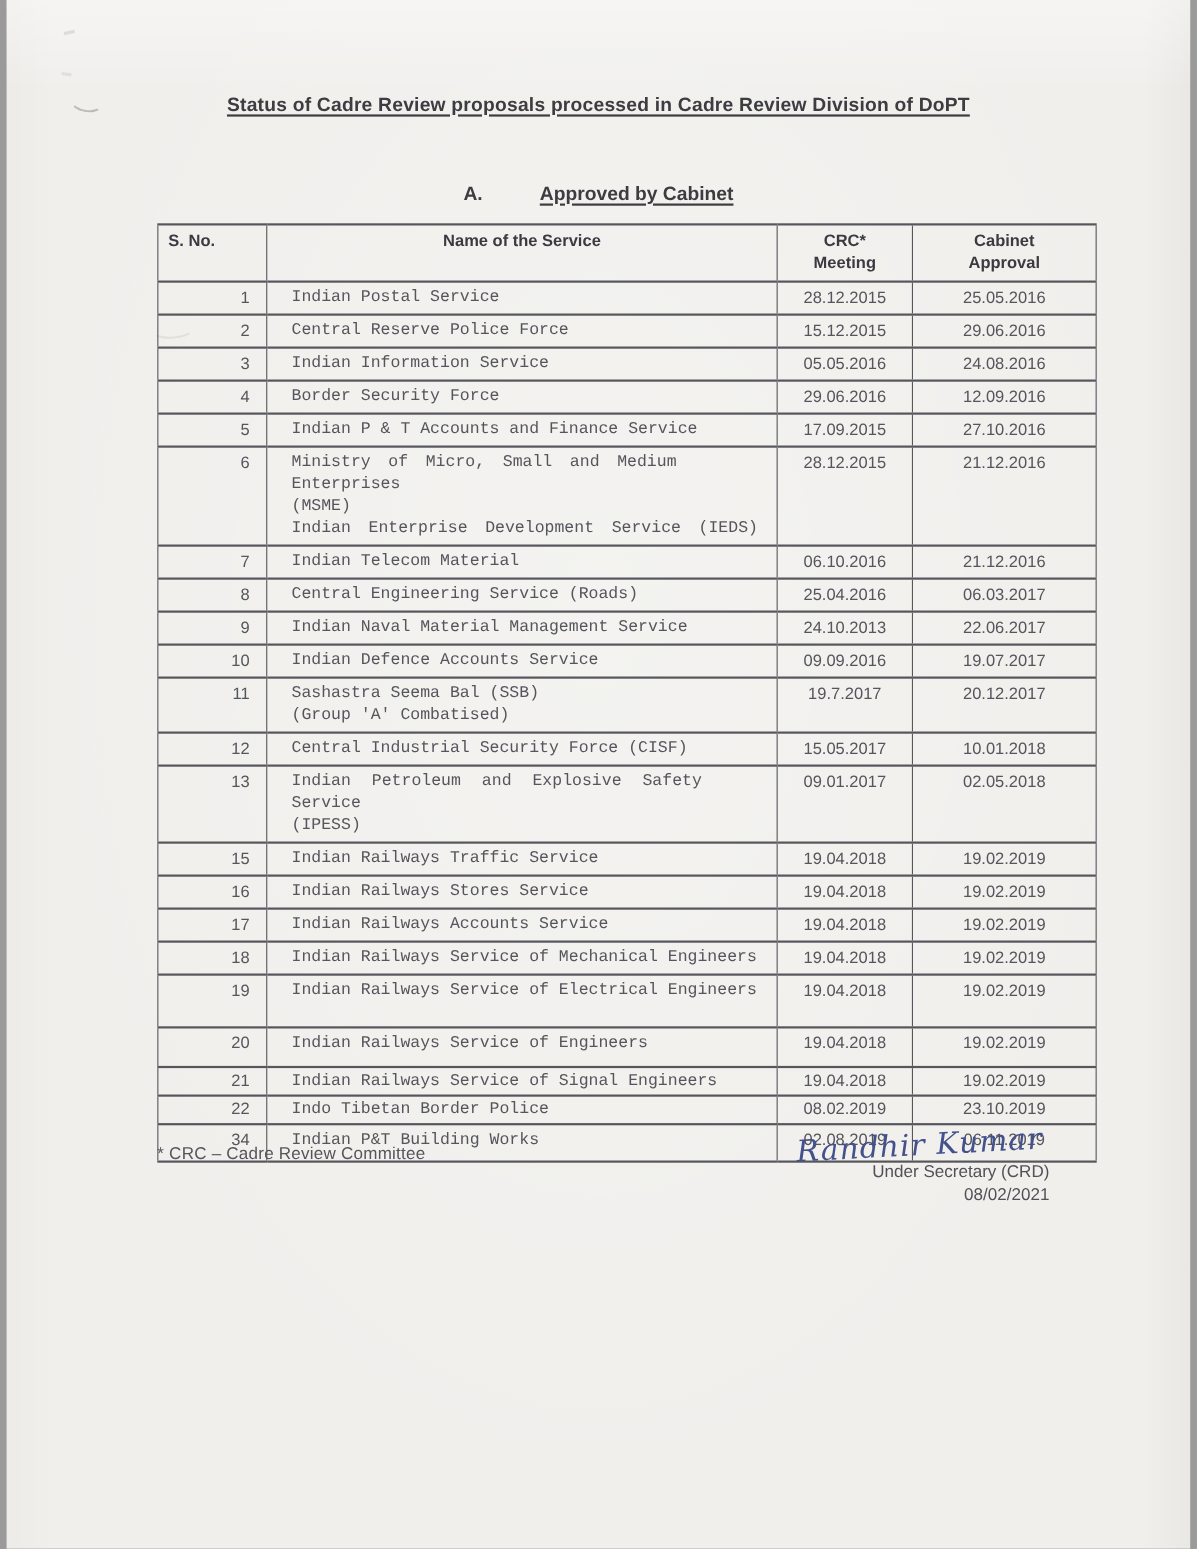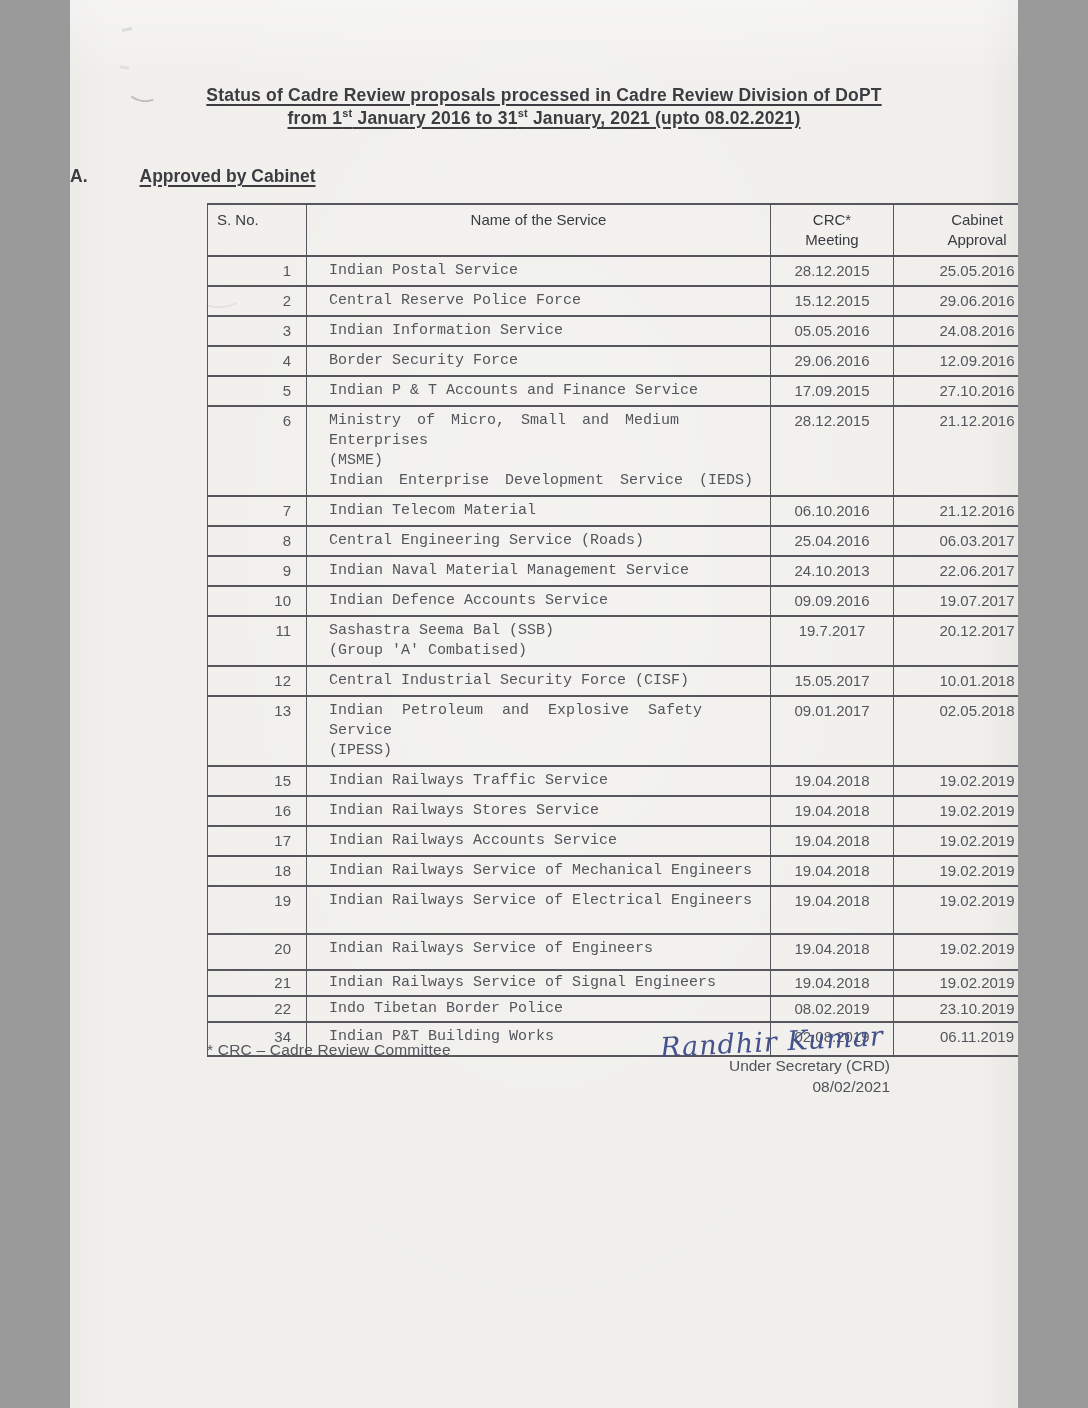--- a/index.html
+++ b/index.html
@@ -1,18 +1,18 @@
 <!DOCTYPE html>
 <html><head>
 <meta charset="utf-8">
 <style>
   html,body{margin:0;padding:0;background:#9a9a9a;}
   .paper{
     position:relative;
-    width:948px;height:1408px;
+    width:1076px;height:1408px;
     margin:0 auto;
     background:#f0efec;
     background-image:
       linear-gradient(180deg, rgba(255,255,255,.35) 0%, rgba(255,255,255,0) 6%),
       radial-gradient(ellipse at 50% 40%, rgba(255,255,255,.25), rgba(0,0,0,0) 70%),
       linear-gradient(90deg, rgba(0,0,0,.015), rgba(0,0,0,0) 4%, rgba(0,0,0,0) 96%, rgba(0,0,0,.03));
     font-family:"Liberation Sans","DejaVu Sans",sans-serif;
     color:#46464c;
     overflow:hidden;
   }
@@ -42,21 +42,21 @@
   }
   .doc-title .tline{
     text-decoration:underline;
     text-decoration-thickness:2px;
     text-underline-offset:3px;
   }
   sup{font-size:11px;vertical-align:super;line-height:0;}
 
   .section-heading{
     position:absolute;top:166px;left:0;right:0;
-    text-align:left;
+    text-align:center;
     font-weight:bold;font-size:17.5px;color:#3c3c41;
   }
   .section-heading .sec-label{margin-right:52px;}
   .section-heading .sec-text{
     text-decoration:underline;
     text-decoration-thickness:2px;
     text-underline-offset:3px;
   }
 
   table.review-table{
@@ -75,21 +75,21 @@
     border:1.6px solid #56565c;
     border-top-width:2.4px;
     border-bottom-width:2.4px;
     padding:4px 6px;
     font-size:15px;
     line-height:20px;
     vertical-align:top;
     color:#515158;
   }
   .review-table thead th{
-    font-weight:normal;
+    font-weight:bold;
     color:#3a3a40;
     text-align:center;
     white-space:pre-line;
     padding-top:5px;padding-bottom:5px;margin-top:16px;
   }
   .review-table thead th.h-sno{text-align:left;padding-left:9px;vertical-align:top;}
   .review-table thead th.h-name{vertical-align:top;}
 
   td.cell-sno{text-align:right;padding-right:15px;color:#55555c;}
   td.cell-name{padding-left:22px;white-space:pre-line;color:#55555c;font-family:Liberation Mono, monospace;}
@@ -138,21 +138,20 @@
 
 <div class="paper">
 
   <div class="artifact artifact-tick1"></div>
   <div class="artifact artifact-tick2"></div>
   <div class="artifact artifact-curl"></div>
   <div class="artifact artifact-curl2"></div>
 
   <div class="doc-title">
     <div class="tline">Status of Cadre Review proposals processed in Cadre Review Division of DoPT</div>
-    <div class="tline"><span>from 1</span><sup>st</sup><span> January 2016 to 31</span><sup>st</sup><span> January, 2021 (upto 08.02.2021)</span></div>
   </div>
 
   <div class="section-heading">
     <span class="sec-label">A.</span><span class="sec-text">Approved by Cabinet</span>
   </div>
 
   <table class="review-table">
     <colgroup>
       <col class="c-sno">
         <col class="c-name">

